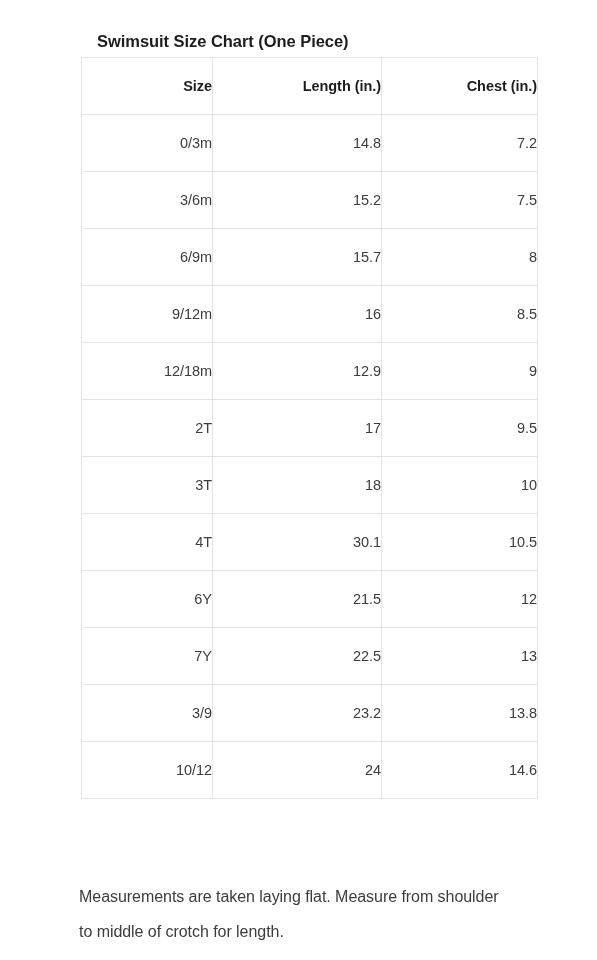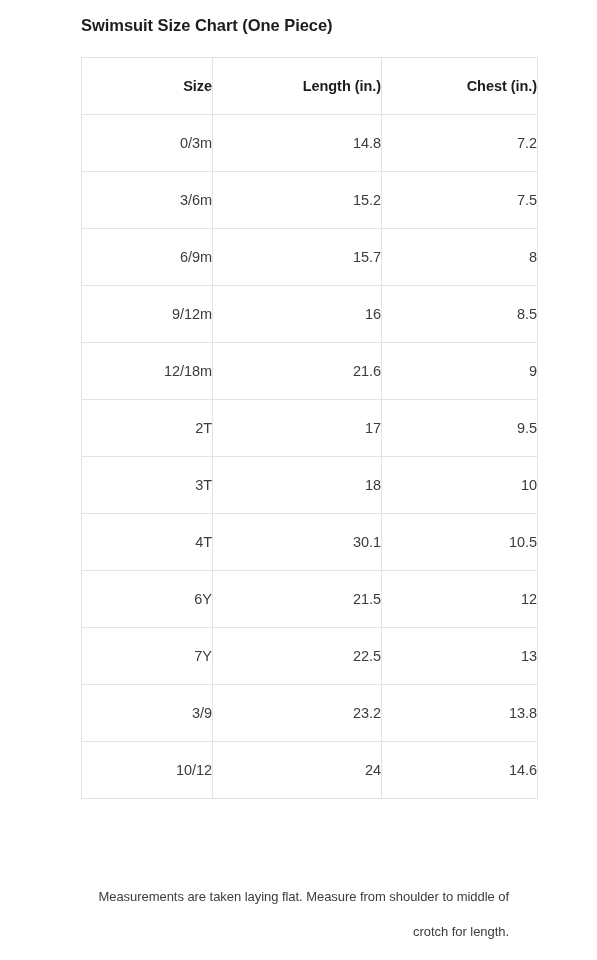--- a/index.html
+++ b/index.html
@@ -22,21 +22,21 @@
     height: 960px;
     box-sizing: border-box;
   }
 
   
   .chart-title {
     position: absolute;
     left: 81px;
     top: 14px;
     width: 470px;
-    margin: 0;
+    margin: 16px;
     font-size: 16.5px;
     font-weight: bold;
     color: #1d1d1d;
     letter-spacing: -0.05px;
     line-height: 22px;
   }
 
   
   .size-table-wrap {
     position: absolute;
@@ -80,26 +80,25 @@
     letter-spacing: -0.05px;
   }
 
   
   .table-note {
     position: absolute;
     left: 79px;
     top: 879px;
     width: 430px;
     margin: 0;
-    font-size: 13px;
+    font-size: 16px;
     font-weight: normal;
     color: #3c3c3c;
     line-height: 35px;
     letter-spacing: -0.05px;
-    text-align: right;
   }
 </style>
 </head>
 <body>
 
 <div class="page">
 
   <h1 class="chart-title">Swimsuit Size Chart (One Piece)</h1>
 
   <div class="size-table-wrap">
@@ -132,21 +131,21 @@
           <td>15.7</td>
           <td>8</td>
         </tr>
         <tr>
           <td>9/12m</td>
           <td>16</td>
           <td>8.5</td>
         </tr>
         <tr>
           <td>12/18m</td>
-          <td>21.6</td>
+          <td>12.9</td>
           <td>9</td>
         </tr>
         <tr>
           <td>2T</td>
           <td>17</td>
           <td>9.5</td>
         </tr>
         <tr>
           <td>3T</td>
           <td>18</td>

